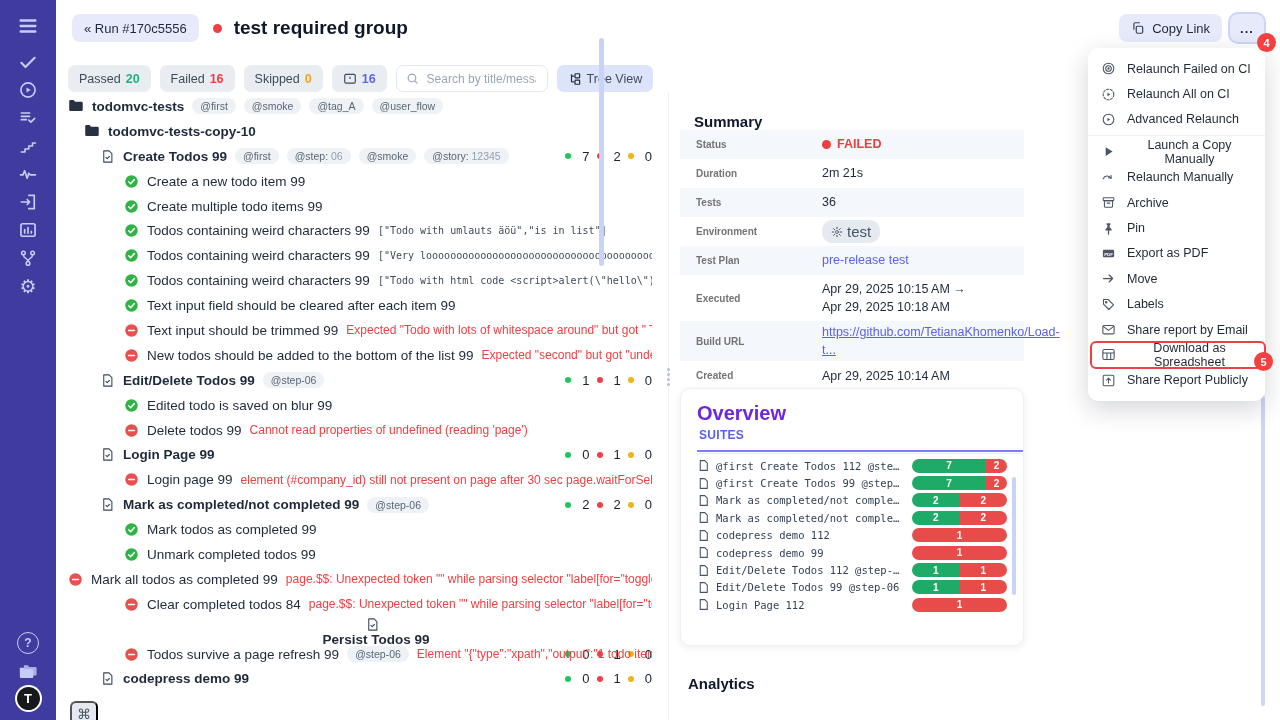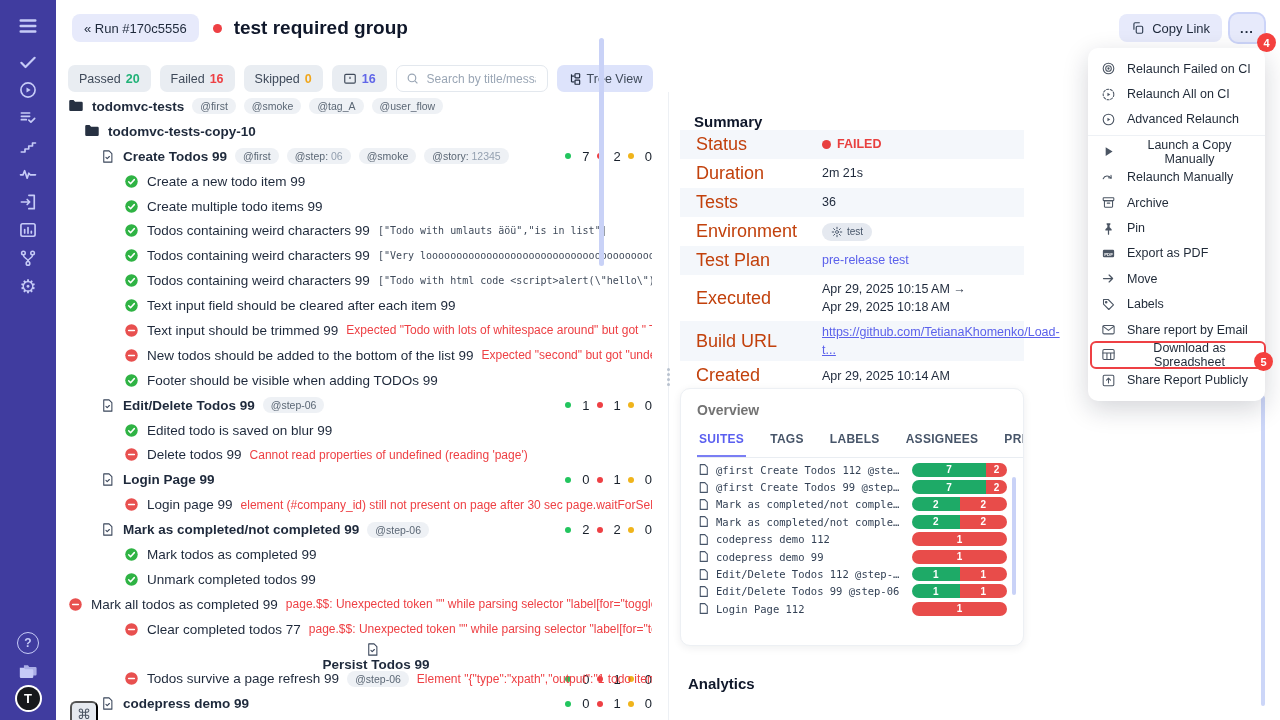--- a/index.html
+++ b/index.html
@@ -56,32 +56,32 @@
   .vdiv{position:absolute;left:668px;top:92px;bottom:0;width:1px;background:#edf0f4;}
   .grip{position:absolute;left:663px;top:366px;width:10px;height:22px;display:flex;flex-direction:column;gap:2px;align-items:center;justify-content:center;cursor:col-resize;}
   .grip s{width:3px;height:3px;border-radius:50%;background:#b9c2cf;}
   .kbd{position:absolute;left:70px;top:701px;width:28px;height:26px;background:#e5e9ef;border-radius:6px;
        display:flex;align-items:center;justify-content:center;font-size:14px;color:#4b5563;cursor:pointer;}
   
   .rp-title{position:absolute;left:694px;font-size:15px;font-weight:bold;color:#0f172a;}
   .sumwrap{position:absolute;left:680px;top:130px;width:344px;}
   .srow{display:flex;align-items:center;min-height:29px;padding:2px 16px;box-sizing:border-box;}
   .srow:nth-child(odd){background:#f4f7fb;}
-  .slab{width:126px;flex:none;font-size:18px;color:#c2410c;}
+  .slab{width:126px;flex:none;font-size:10px;color:#737373;font-weight:bold;}
   .sval{font-size:12.5px;color:#1e293b;font-weight:500;line-height:1.45;}
   .st-failed{color:#e8403f;font-weight:bold;display:flex;align-items:center;gap:6px;}
   .st-failed .fd{width:9px;height:9px;border-radius:50%;background:#e8403f;}
-  .envp{background:#e5e9f0;border-radius:10px;padding:3px 9px;font-size:10px;color:#475569;display:inline-flex;gap:4px;align-items:center;}
+  .envp{background:#e5e9f0;border-radius:10px;padding:3px 9px;font-size:15px;color:#475569;display:inline-flex;gap:4px;align-items:center;}
   .alink{color:#5b61eb;text-decoration:none;cursor:pointer;}
   .ulink{text-decoration:underline;}
   
   .ovcard{position:absolute;left:680px;top:388px;width:344px;height:258px;background:#fff;border:1px solid #edf0f4;
           border-radius:10px;box-shadow:0 2px 8px rgba(15,23,42,.07);box-sizing:border-box;padding:13px 16px;overflow:hidden;}
-  .ov-title{font-size:14px;font-weight:bold;color:#737373;margin-bottom:12px;}
-  .tabs{display:flex;gap:22px;border-bottom:1px solid #e9edf2;margin-right:-16px;overflow:hidden;height:27px;}
+  .ov-title{font-size:20px;font-weight:bold;color:#6d28d9;margin-bottom:1px;}
+  .tabs{display:flex;gap:22px;border-bottom:1px solid #e9edf2;margin-right:-16px;overflow:hidden;height:27px;flex-direction:column;}
   .tab{font-size:12px;font-weight:600;color:#475569;letter-spacing:.3px;padding:2px 2px 8px;cursor:pointer;flex:none;}
   .tab.act{color:#5a5ff0;border-bottom:2px solid #7a7ef4;}
   .sortrow{display:flex;align-items:center;height:26px;font-size:12.5px;margin-top:2px;}
   .sortrow .lbl{font-weight:600;color:#18202b;margin-right:5px;}
   .dotted{border-bottom:1px dotted #8b90f0;}
   .sicon{color:#5b61eb;font-size:11px;margin-left:3px;}
   .sortrow .sp{flex:1}
   .legend{display:flex;align-items:center;gap:13px;}
   .ldot{width:8px;height:8px;border-radius:50%;}
   .suites{margin-top:3px;}
@@ -357,29 +357,20 @@
     <div class="trow" style="padding-left: 68px;">
       <span class="tic">
         <svg width="15" height="15" viewBox="0 0 24 24">
           <circle cx="12" cy="12" r="10" fill="#e8504f"></circle>
           <path d="M7.5 12h9" stroke="#fff" stroke-width="2.6" stroke-linecap="round"></path>
         </svg>
       </span>
       <span class="t-title ">New todos should be added to the bottom of the list 99</span>
       <span class="t-extra errtx">Expected "second" but got "undefined"</span>
     </div>
-    <div class="trow" style="padding-left: 68px;">
-      <span class="tic">
-        <svg width="15" height="15" viewBox="0 0 24 24">
-          <circle cx="12" cy="12" r="10" fill="#2fb344"></circle>
-          <path d="M7.5 12.5l3 3 6-6.5" stroke="#fff" stroke-width="2.4" fill="none" stroke-linecap="round" stroke-linejoin="round"></path>
-        </svg>
-      </span>
-      <span class="t-title ">Footer should be visible when adding TODOs 99</span>
-    </div>
     <div class="trow" style="padding-left: 44px;">
       <span class="tic">
         <svg width="15" height="15" viewBox="0 0 24 24" fill="none" stroke="currentColor" stroke-width="1.7" stroke-linecap="round" stroke-linejoin="round">
           <path d="M6 3h8.5L19 7.5V21H6z" stroke="#39455a"></path>
           <path d="M9.5 13.5l2 2 3.5-3.5" stroke="#39455a"></path>
         </svg>
       </span>
       <span class="t-title w600">Edit/Delete Todos 99</span>
       <span class="tagp">@step-06</span>
       <span class="t-counts">
@@ -483,21 +474,21 @@
       <span class="t-title ">Mark all todos as completed 99</span>
       <span class="t-extra errtx">page.$$: Unexpected token "" while parsing selector "label[for="toggle-all"</span>
     </div>
     <div class="trow" style="padding-left: 68px;">
       <span class="tic">
         <svg width="15" height="15" viewBox="0 0 24 24">
           <circle cx="12" cy="12" r="10" fill="#e8504f"></circle>
           <path d="M7.5 12h9" stroke="#fff" stroke-width="2.6" stroke-linecap="round"></path>
         </svg>
       </span>
-      <span class="t-title ">Clear completed todos 77</span>
+      <span class="t-title ">Clear completed todos 84</span>
       <span class="t-extra errtx">page.$$: Unexpected token "" while parsing selector "label[for="toggle-all""</span>
     </div>
     <div class="trow" style="padding-left: 44px; flex-direction: column;">
       <span class="tic">
         <svg width="15" height="15" viewBox="0 0 24 24" fill="none" stroke="currentColor" stroke-width="1.7" stroke-linecap="round" stroke-linejoin="round">
           <path d="M6 3h8.5L19 7.5V21H6z" stroke="#39455a"></path>
           <path d="M9.5 13.5l2 2 3.5-3.5" stroke="#39455a"></path>
         </svg>
       </span>
       <span class="t-title w600">Persist Todos 99</span>

